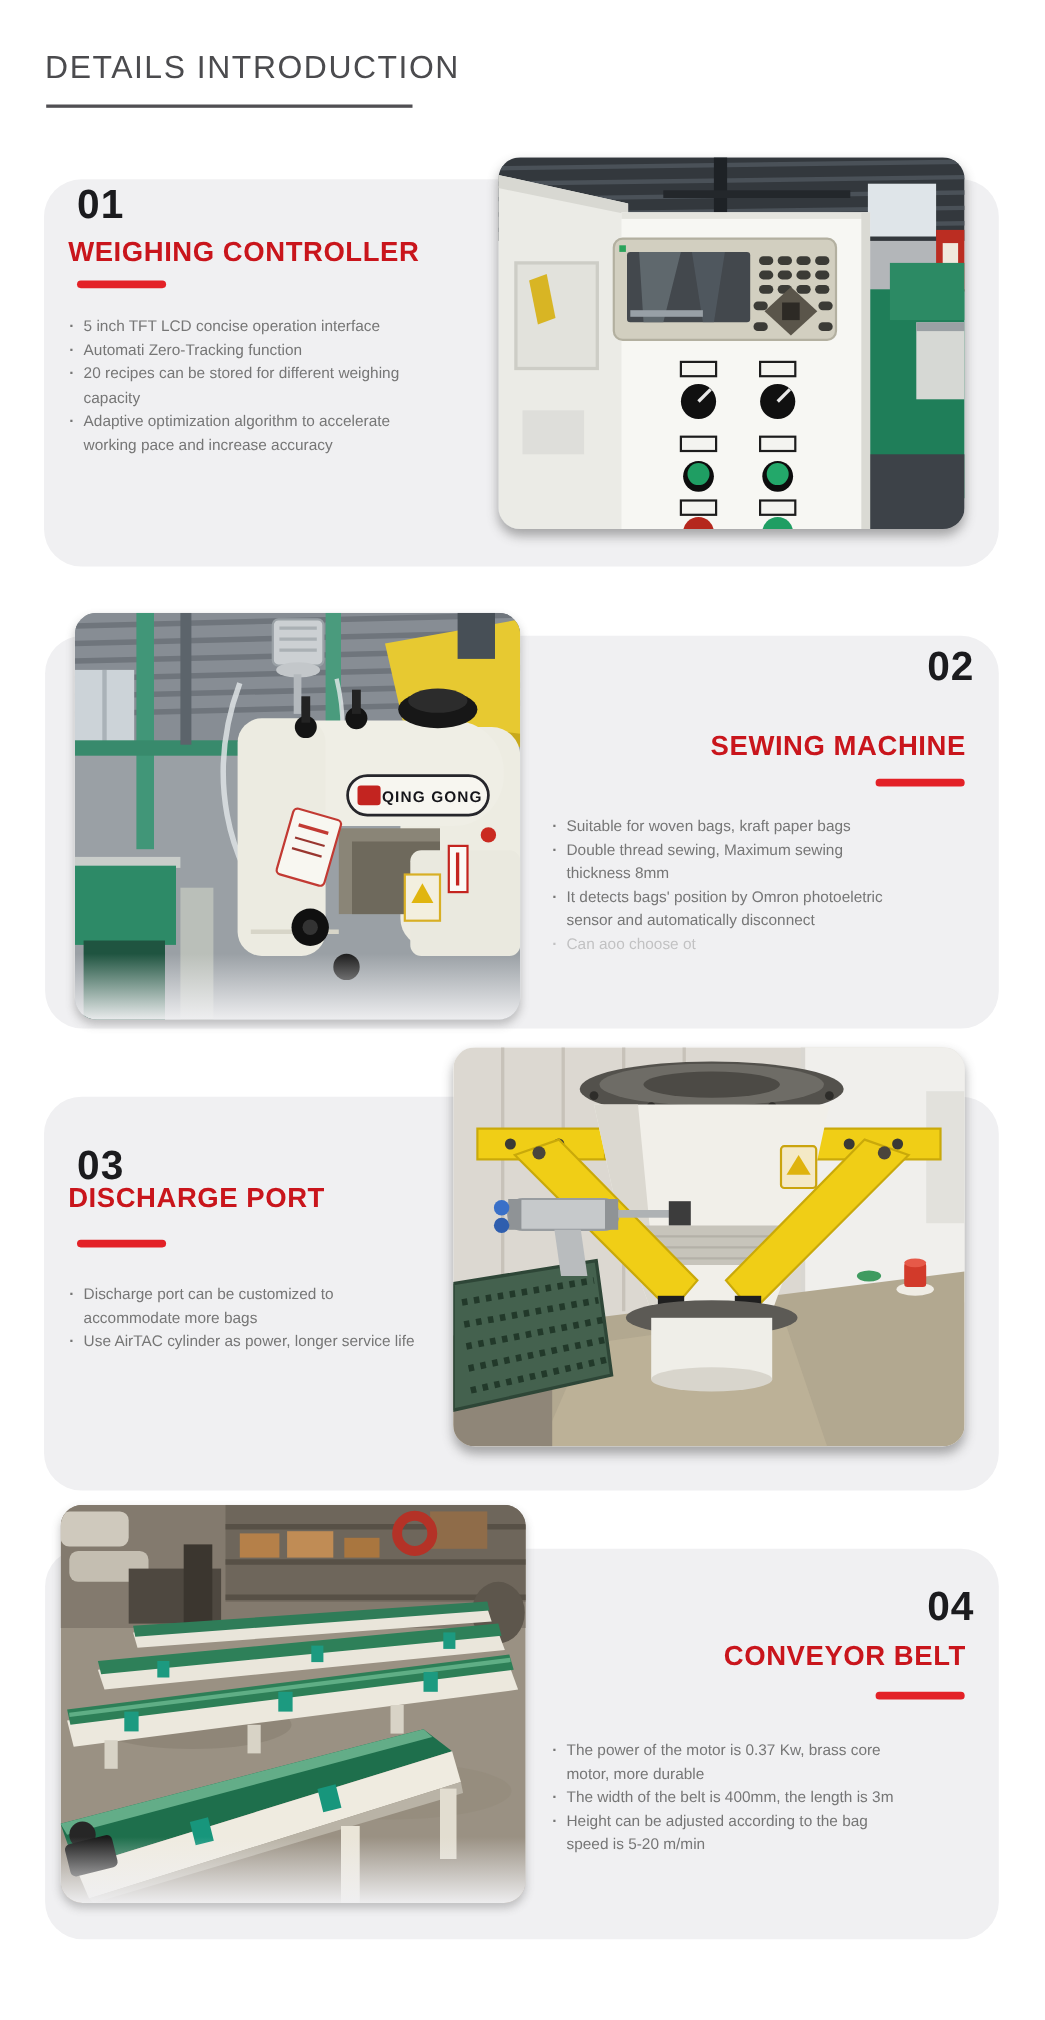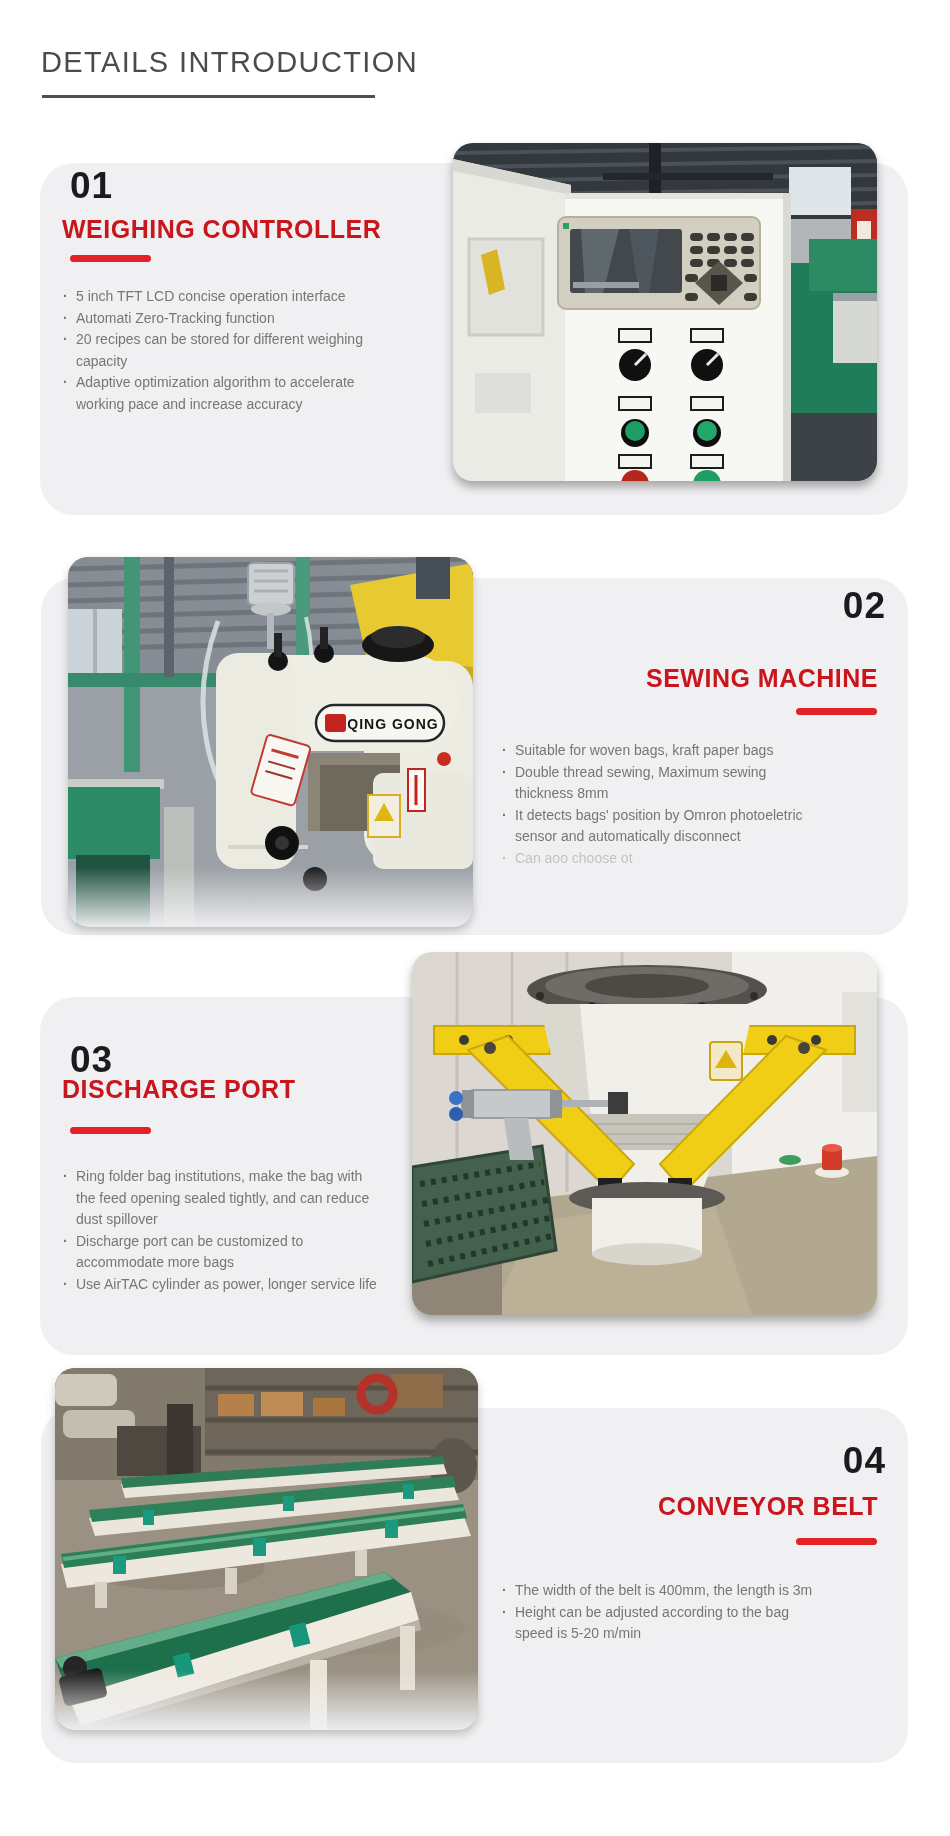--- a/index.html
+++ b/index.html
@@ -316,23 +316,20 @@
       <rect x="410" y="196" width="20" height="22" rx="3" fill="#d23a2a"></rect>
       <ellipse cx="420" cy="196" rx="10" ry="4" fill="#e65948"></ellipse>
       <ellipse cx="378" cy="208" rx="11" ry="5" fill="#3f9b60"></ellipse>
     </svg>
   </div>
 
   <div class="num n3">03</div>
   <div class="sec-title t3">DISCHARGE PORT</div>
   <div class="bar b3"></div>
   <ul class="bullets ul3">
-    <li>Ring folder bag institutions, make the bag with
-the feed opening sealed tightly, and can reduce
-dust spillover</li>
     <li>Discharge port can be customized to
 accommodate more bags</li>
     <li>Use AirTAC cylinder as power, longer service life</li>
   </ul>
 
   <div class="photo p4 fade">
     <svg viewBox="0 0 423 362" preserveAspectRatio="none">
       <rect width="423" height="362" fill="#9a9183"></rect>
       <rect width="423" height="112" fill="#837a6e"></rect>
       <rect x="150" y="0" width="273" height="88" fill="#6e665b"></rect>
@@ -381,18 +378,20 @@
         <rect x="255" y="292" width="17" height="70" fill="#eae5d8"></rect>
         <rect x="345" y="258" width="15" height="64" fill="#e2ddd0"></rect>
       </g>
     </svg>
   </div>
 
   <div class="num n4">04</div>
   <div class="sec-title t4">CONVEYOR BELT</div>
   <div class="bar b4"></div>
   <ul class="bullets ul4">
+    <li>The power of the motor is 0.37 Kw, brass core
+motor, more durable</li>
     <li>The width of the belt is 400mm, the length is 3m</li>
     <li>Height can be adjusted according to the bag
 speed is 5-20 m/min</li>
   </ul>
 
 </div>
 
 </body></html>

